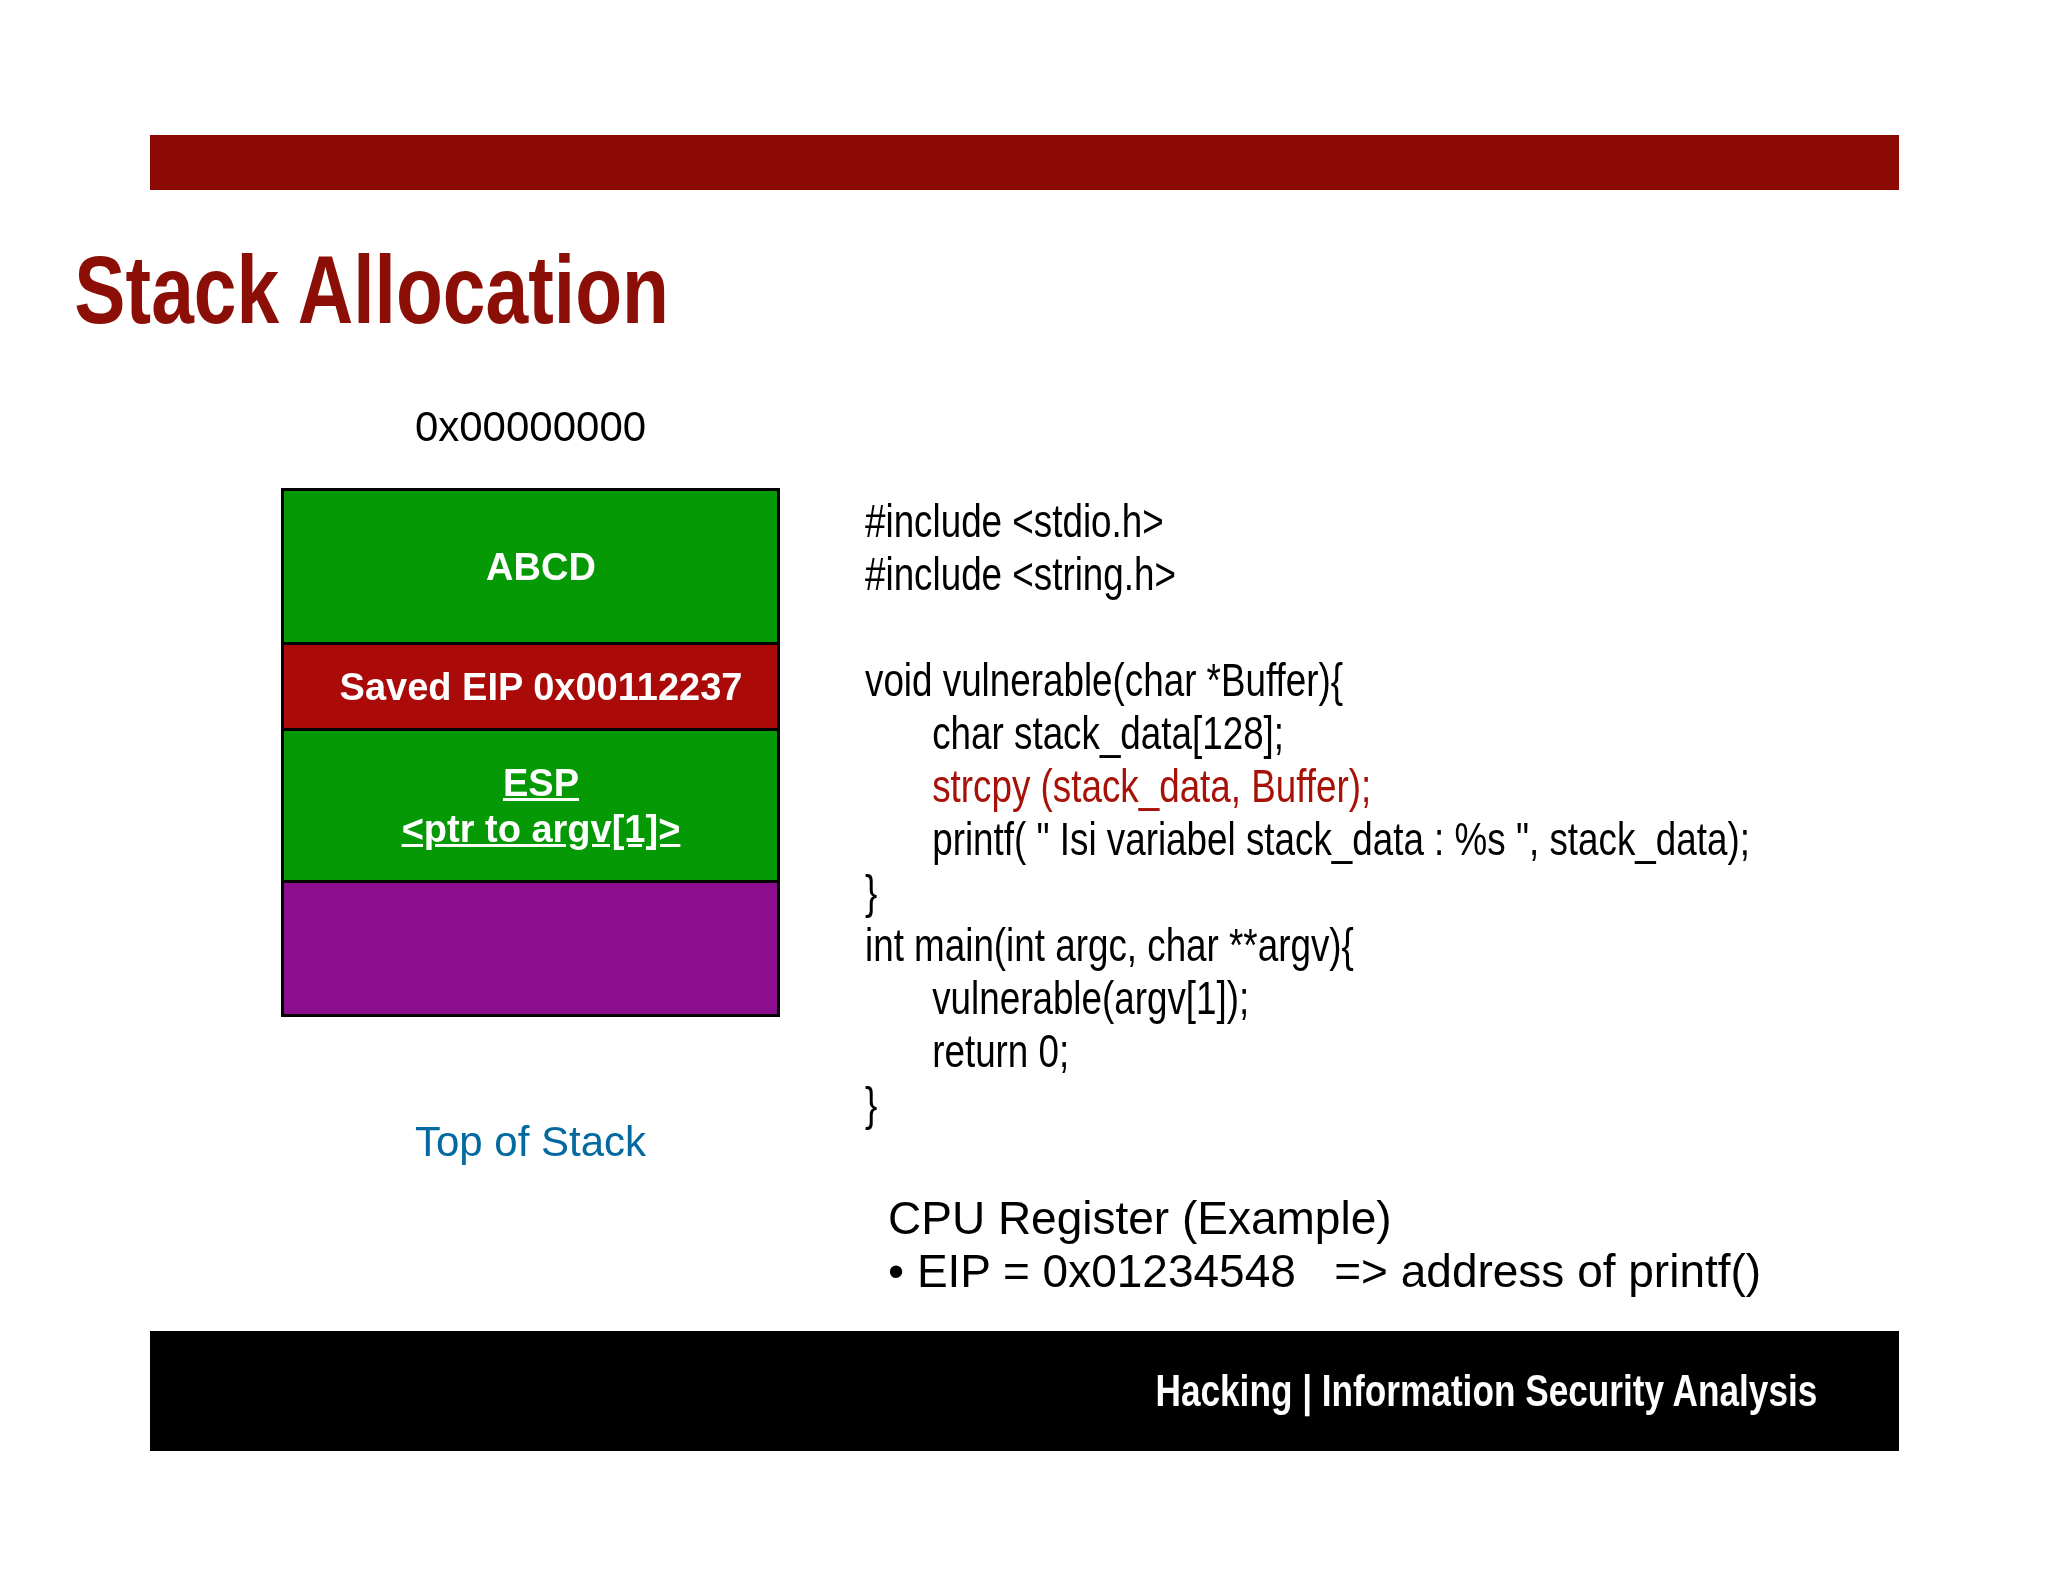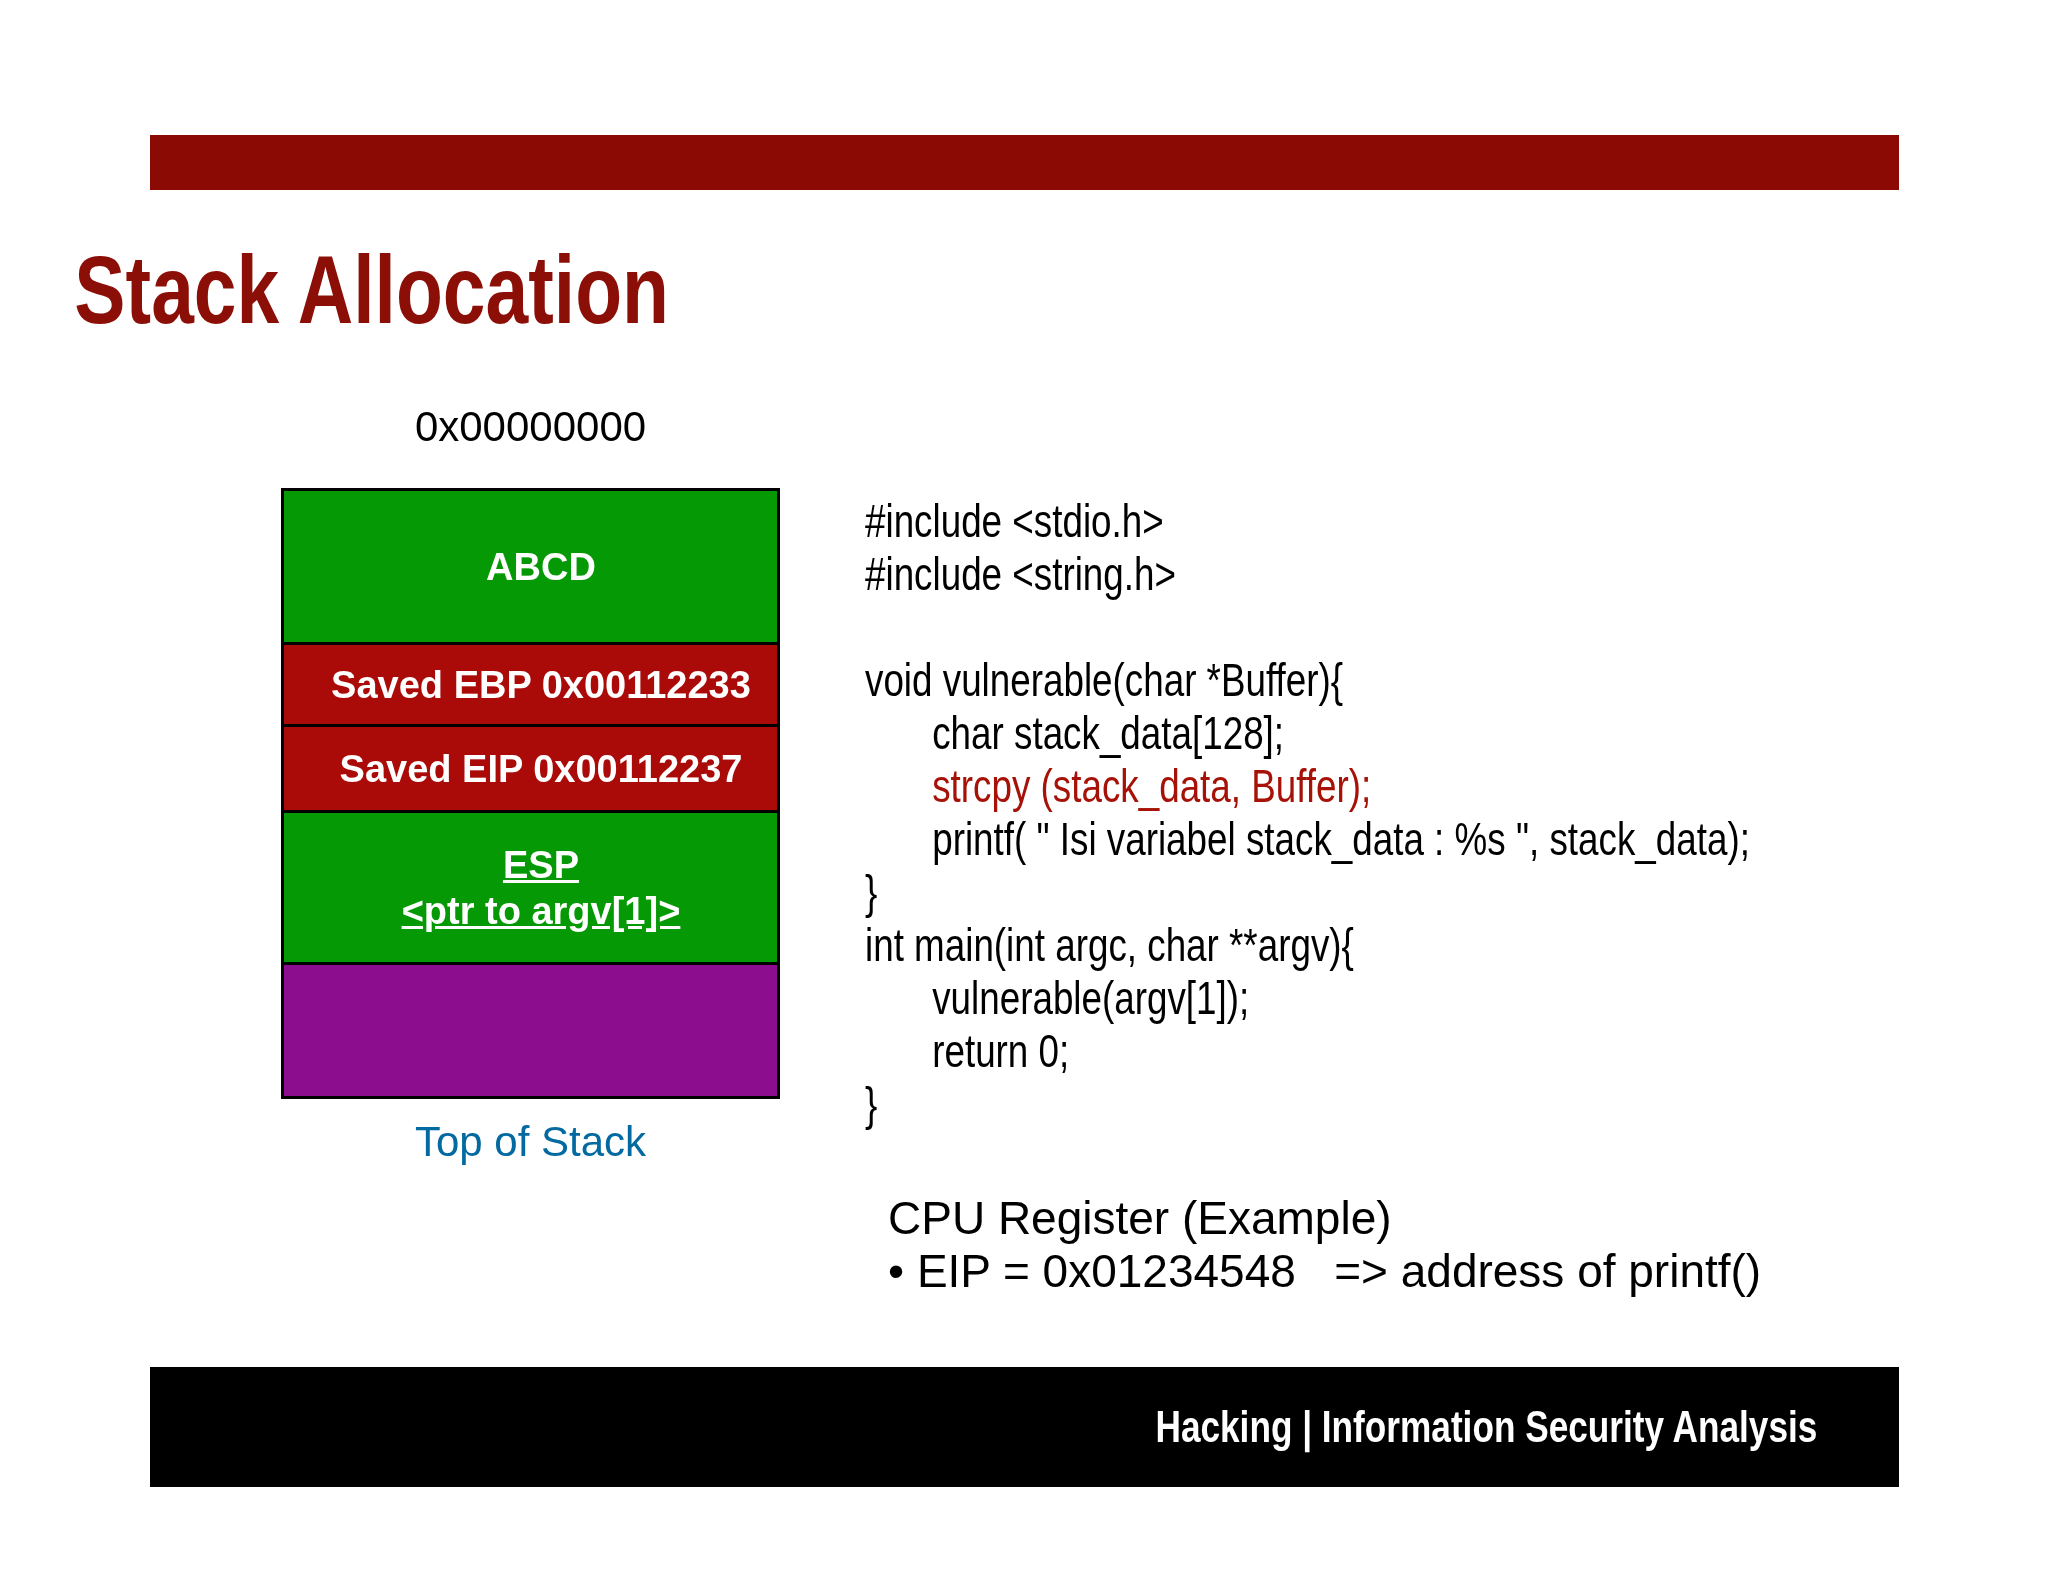--- a/index.html
+++ b/index.html
@@ -52,23 +52,20 @@
   <div class="title-wrap">
     <span class="title-text" style="color: rgb(139, 15, 6);">Stack Allocation</span>
   </div>
 
   <div class="addr-label">0x00000000</div>
 
   <div class="stack-box">
     <div class="seg seg-abcd" style="background-color: rgb(5, 153, 5);">
       <span>ABCD</span>
     </div>
-    <div class="seg seg-ebp" style="background-color: rgb(170, 11, 8);">
-      <span>Saved EBP 0x00112233</span>
-    </div>
     <div class="seg seg-eip" style="background-color: rgb(170, 11, 8);">
       <span>Saved EIP 0x00112237</span>
     </div>
     <div class="seg seg-esp" style="background-color: rgb(5, 153, 5);">
       <span>ESP</span>
       <span>&lt;ptr to argv[1]&gt;</span>
     </div>
     <div class="seg seg-unalloc" style="background-color: rgb(140, 14, 142);">
       <span></span>
     </div>
@@ -89,17 +86,17 @@
     <div class="code-line indent">vulnerable(argv[1]);</div>
     <div class="code-line indent">return 0;</div>
     <div class="code-line">}</div>
   </div>
 
   <div class="cpu-block">
     <div class="cpu-line">CPU Register (Example)</div>
     <div class="cpu-line">• EIP = 0x01234548   =&gt; address of printf()</div>
   </div>
 
-  <div class="footer-bar" style="background-color: rgb(0, 0, 0); margin-top: 36px;">
+  <div class="footer-bar" style="background-color: rgb(0, 0, 0);">
     <span class="footer-text" style="color: rgb(255, 255, 255);">Hacking | Information Security Analysis</span>
   </div>
 
 </div>
 
 </body></html>

